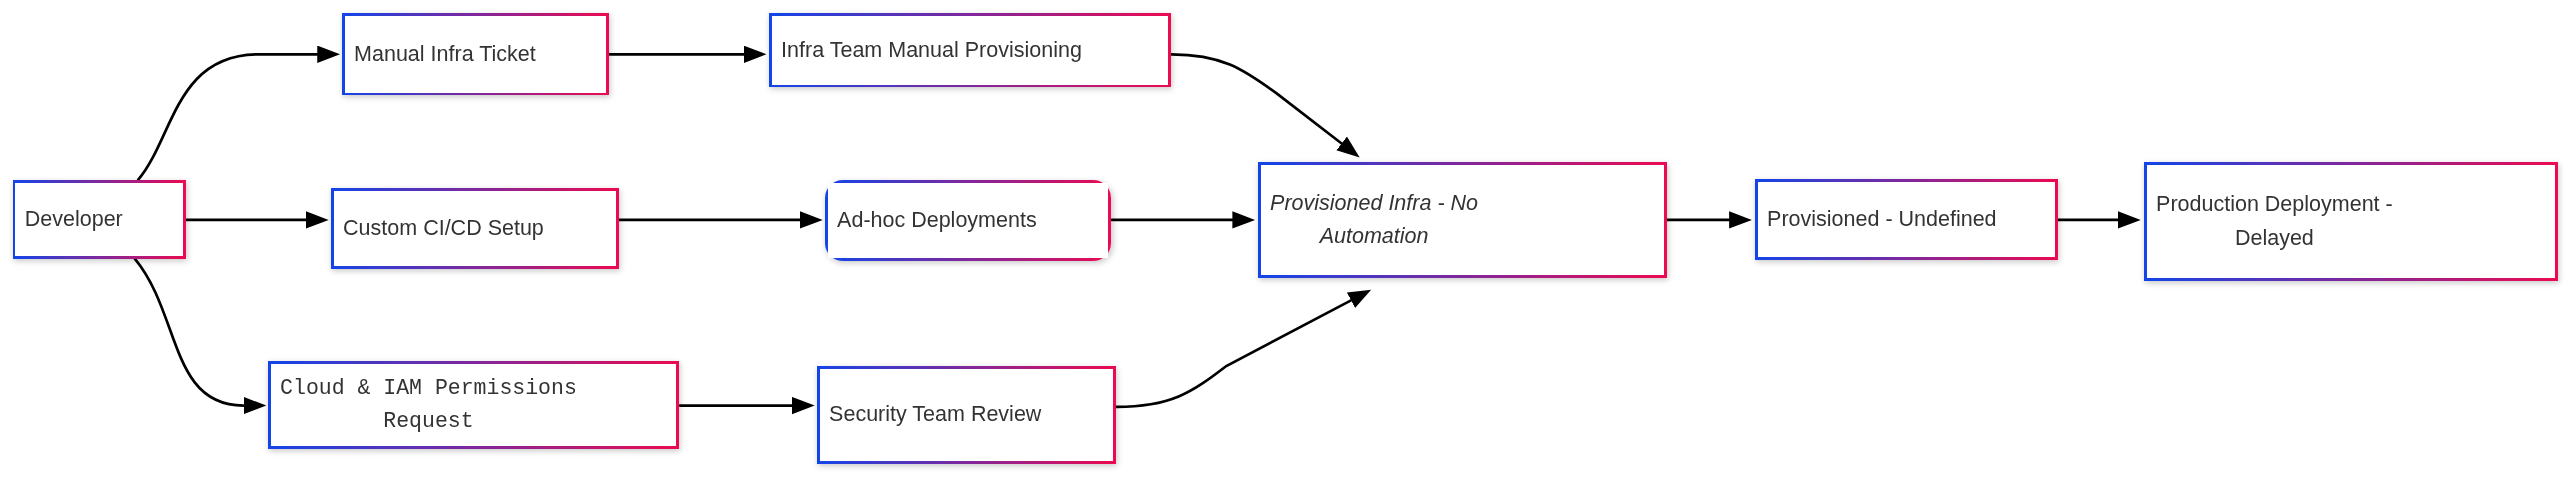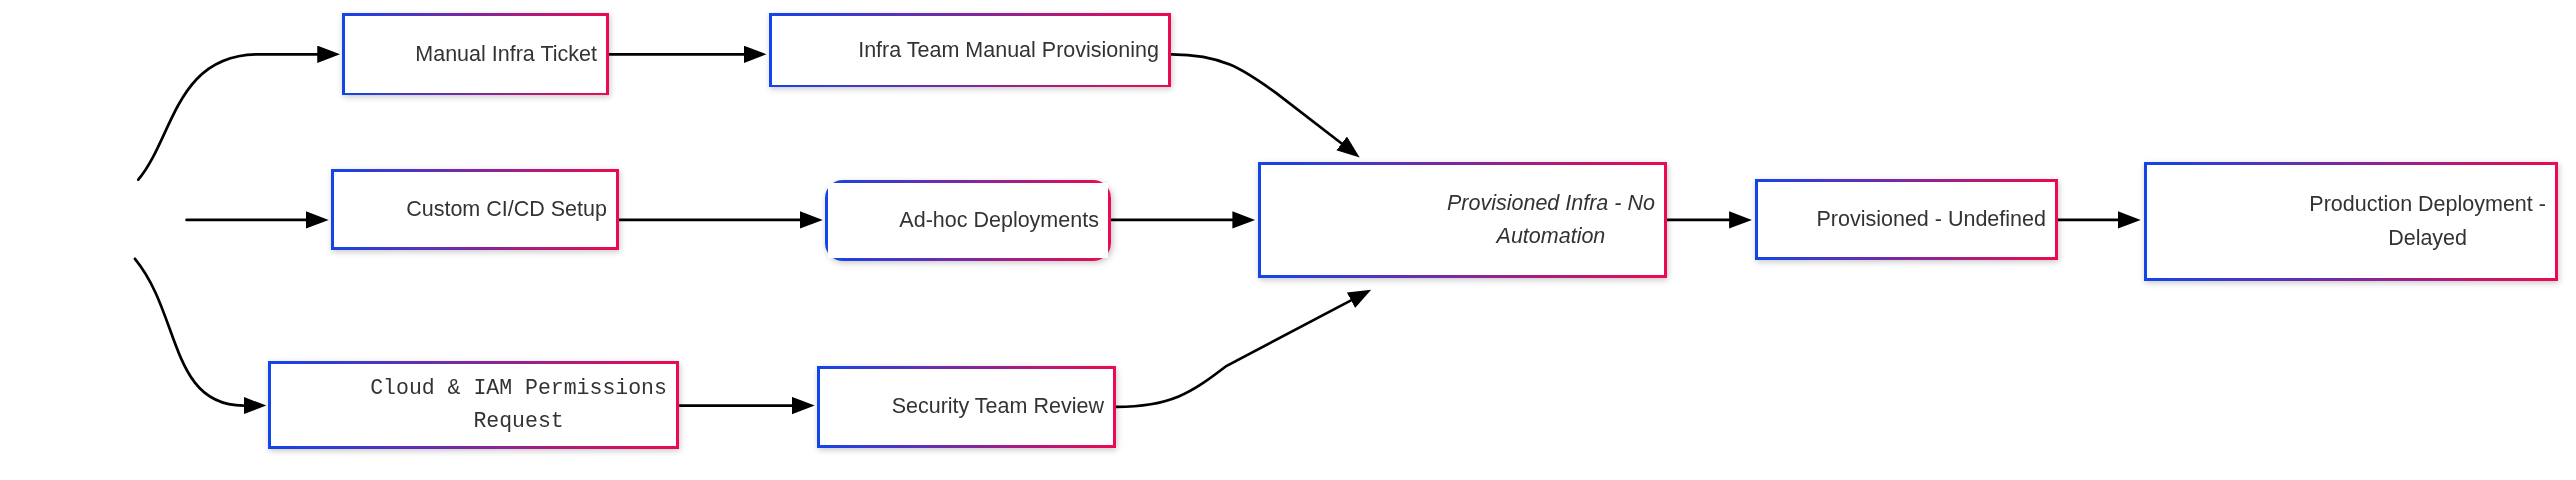--- a/index.html
+++ b/index.html
@@ -30,21 +30,21 @@
     padding: 2.7px; 
     background: linear-gradient(90deg, var(--grad-start, #1245e9), var(--grad-end, #ec0a50));
     box-shadow: 1.3px 2px 6px rgba(0, 0, 0, 0.22);
   }
   .node-inner {
     width: 100%;
     height: 100%;
     background: var(--node-bg, #ffffff);
     display: flex;
     align-items: center;
-    justify-content: flex-end;
+    justify-content: flex-start;
     text-align: center;
   }
   .node-label {
     font-size: 21.5px;
     line-height: 1.55;
     color: var(--text-color, #333333);
     white-space: pre-line;
     padding: 0 9.4px;
   }
   .edge {
@@ -82,53 +82,58 @@
 
     <path class="edge" d="M 1657,328 L 1837,328" marker-end="url(#arrowhead)"></path>
 
     <path class="edge" d="M 1664,607 C 1745,607 1776,586 1828,546 L 2014,448" marker-end="url(#arrowhead)"></path>
 
     <path class="edge" d="M 2485,328 L 2578,328" marker-end="url(#arrowhead)"></path>
 
     <path class="edge" d="M 3068,328 L 3158,328" marker-end="url(#arrowhead)"></path>
   </svg>
 
+  <div class="node" style="left:12.7px; top:180px; width:173px; height:79px;">
+    <div class="node-inner">
+      <span class="node-label">Developer</span>
+    </div>
+  </div>
 
   <div class="node" style="left:342px; top:13.4px; width:267px; height:82px;">
     <div class="node-inner">
       <span class="node-label">Manual Infra Ticket</span>
     </div>
   </div>
 
   <div class="node" style="left:769px; top:13.4px; width:402px; height:74px;">
     <div class="node-inner">
       <span class="node-label">Infra Team Manual Provisioning</span>
     </div>
   </div>
 
-  <div class="node" style="left:331px; top:169px; width:288px; height:81px;">
+  <div class="node" style="left:331px; top:188px; width:288px; height:81px;">
     <div class="node-inner">
       <span class="node-label">Custom CI/CD Setup</span>
     </div>
   </div>
 
   <div class="node" style="left:825px; top:180px; width:286px; height:81px;border-radius:18px;">
     <div class="node-inner">
       <span class="node-label">Ad-hoc Deployments</span>
     </div>
   </div>
 
   <div class="node" style="left:268px; top:361px; width:411px; height:88px;font-family:Liberation Mono, monospace;">
     <div class="node-inner">
       <span class="node-label">Cloud &amp; IAM Permissions
 Request</span>
     </div>
   </div>
 
-  <div class="node" style="left:817px; top:366px; width:299px; height:82px;">
+  <div class="node" style="left:817px; top:366px; width:299px; height:98px;">
     <div class="node-inner">
       <span class="node-label">Security Team Review</span>
     </div>
   </div>
 
   <div class="node" style="left:1258px; top:162px; width:409px; height:116px;font-style:italic;">
     <div class="node-inner">
       <span class="node-label">Provisioned Infra - No
 Automation</span>
     </div>

